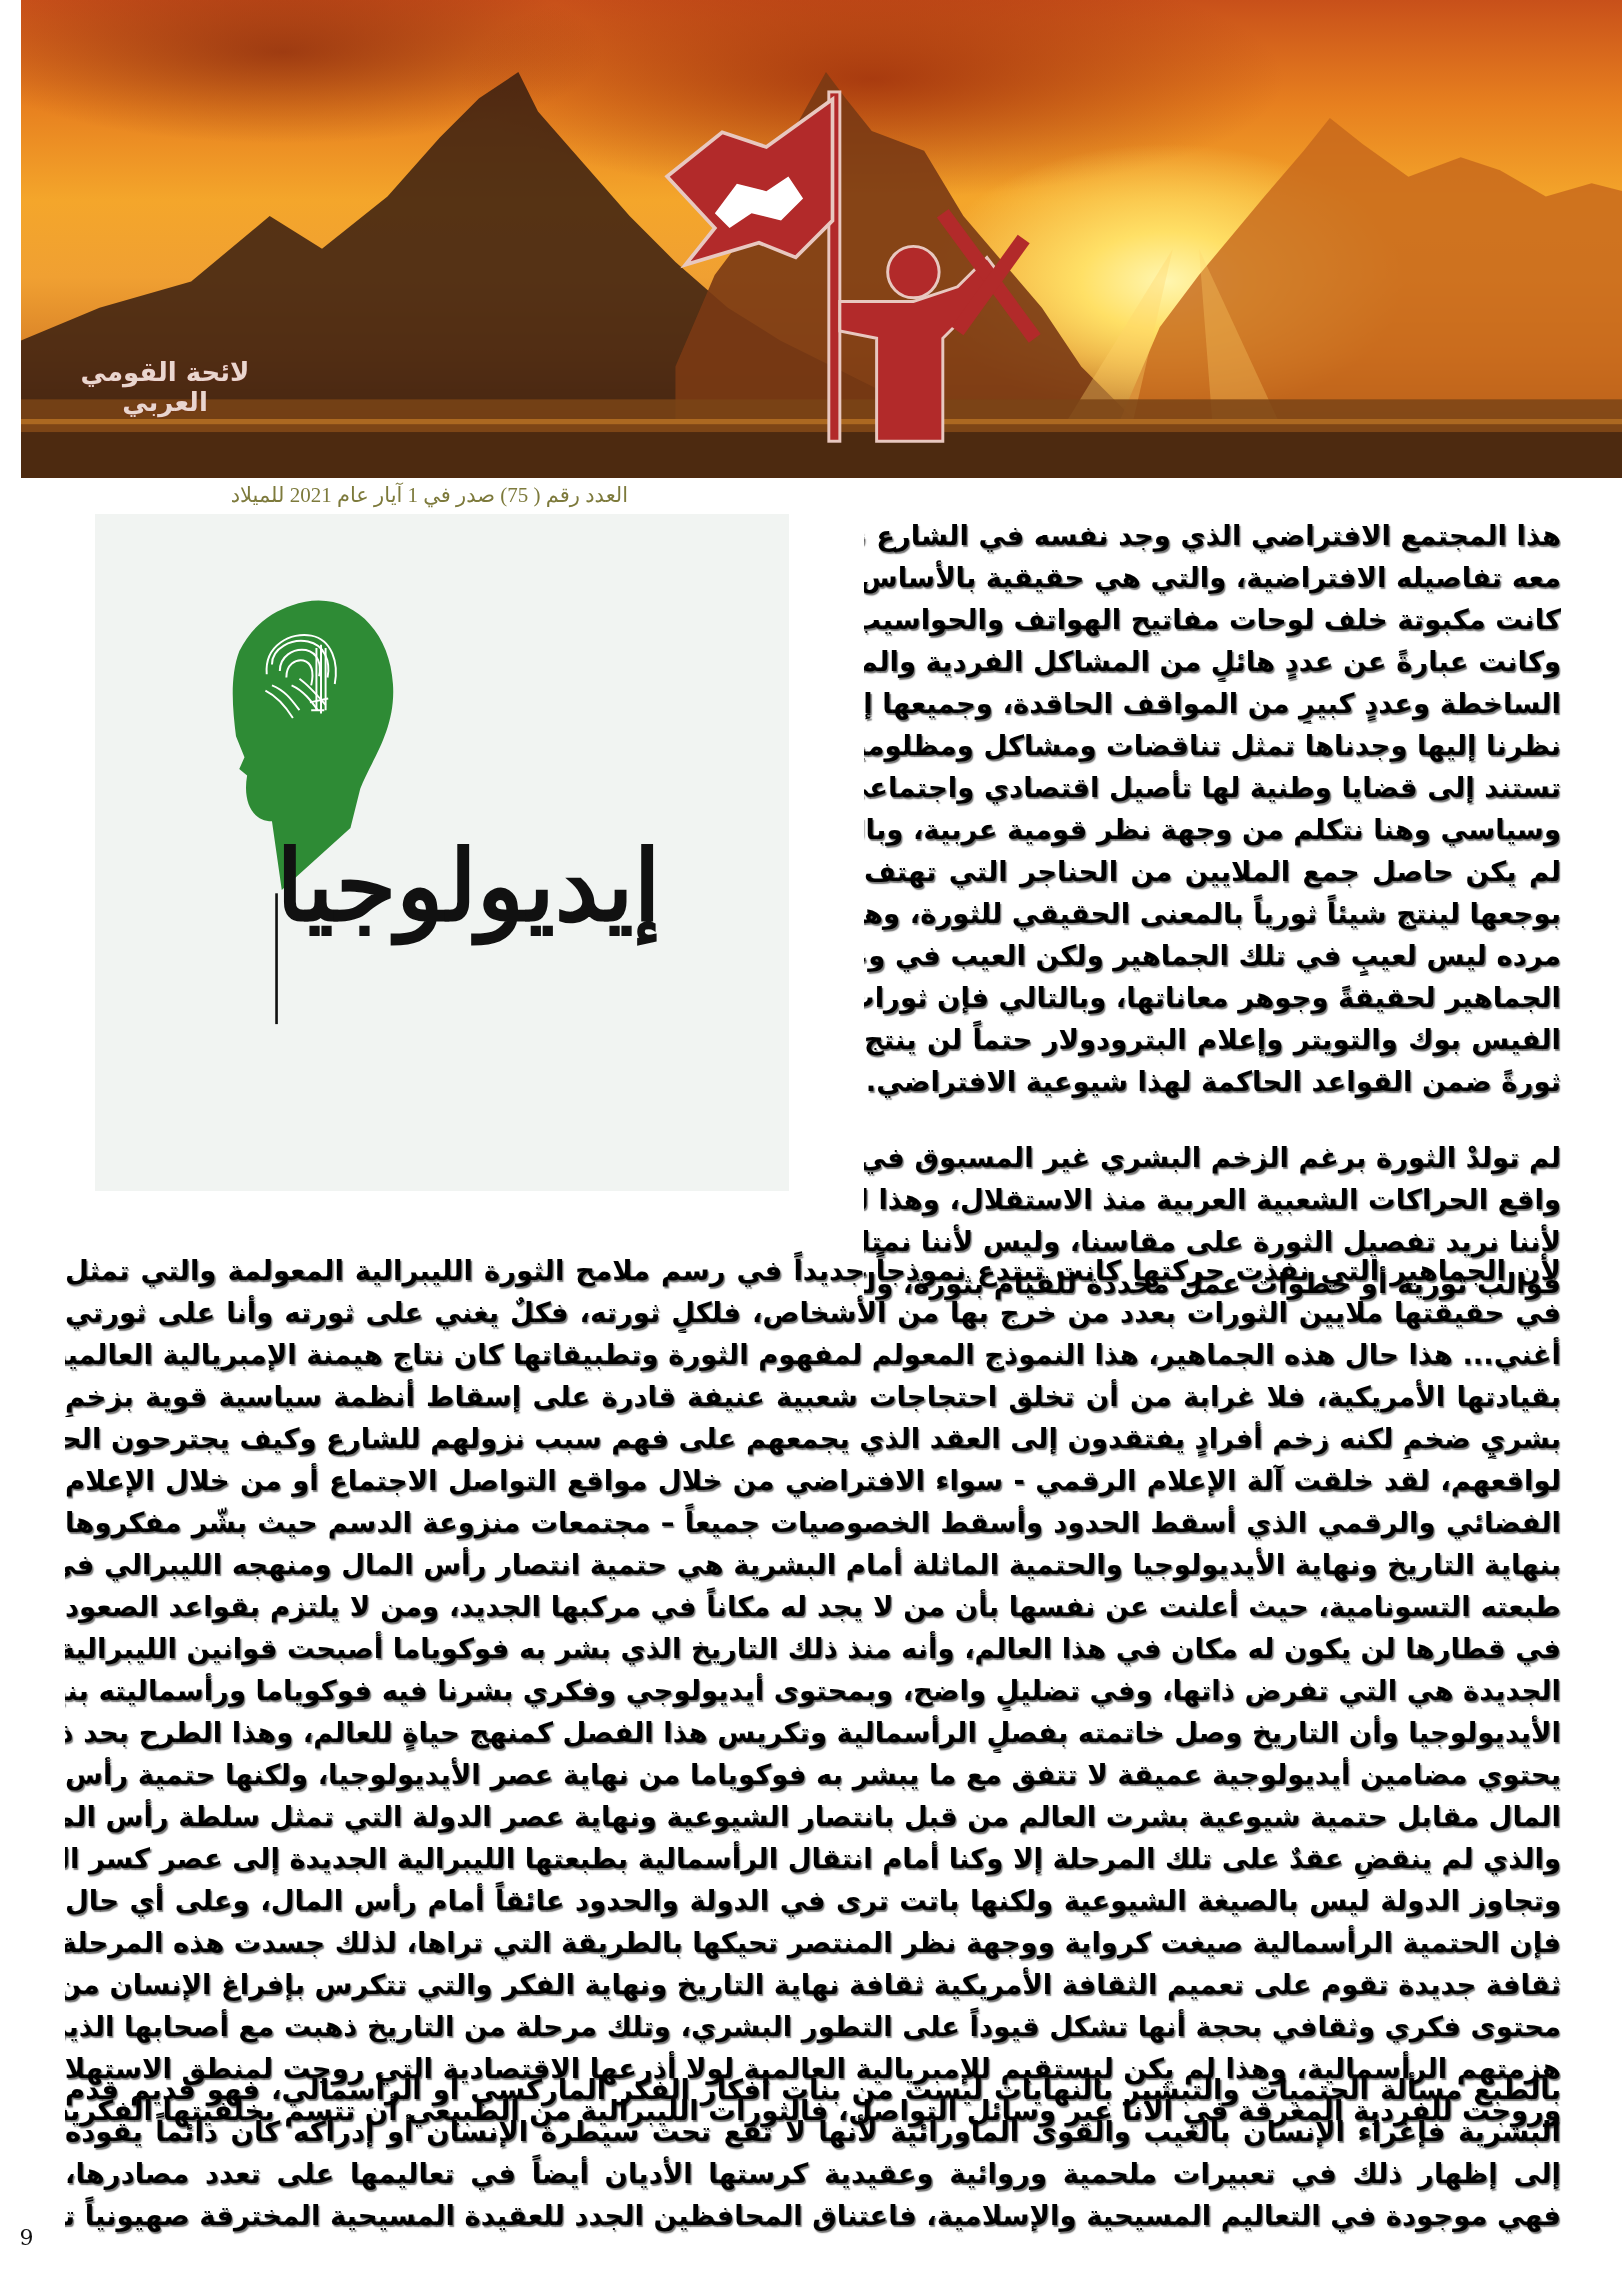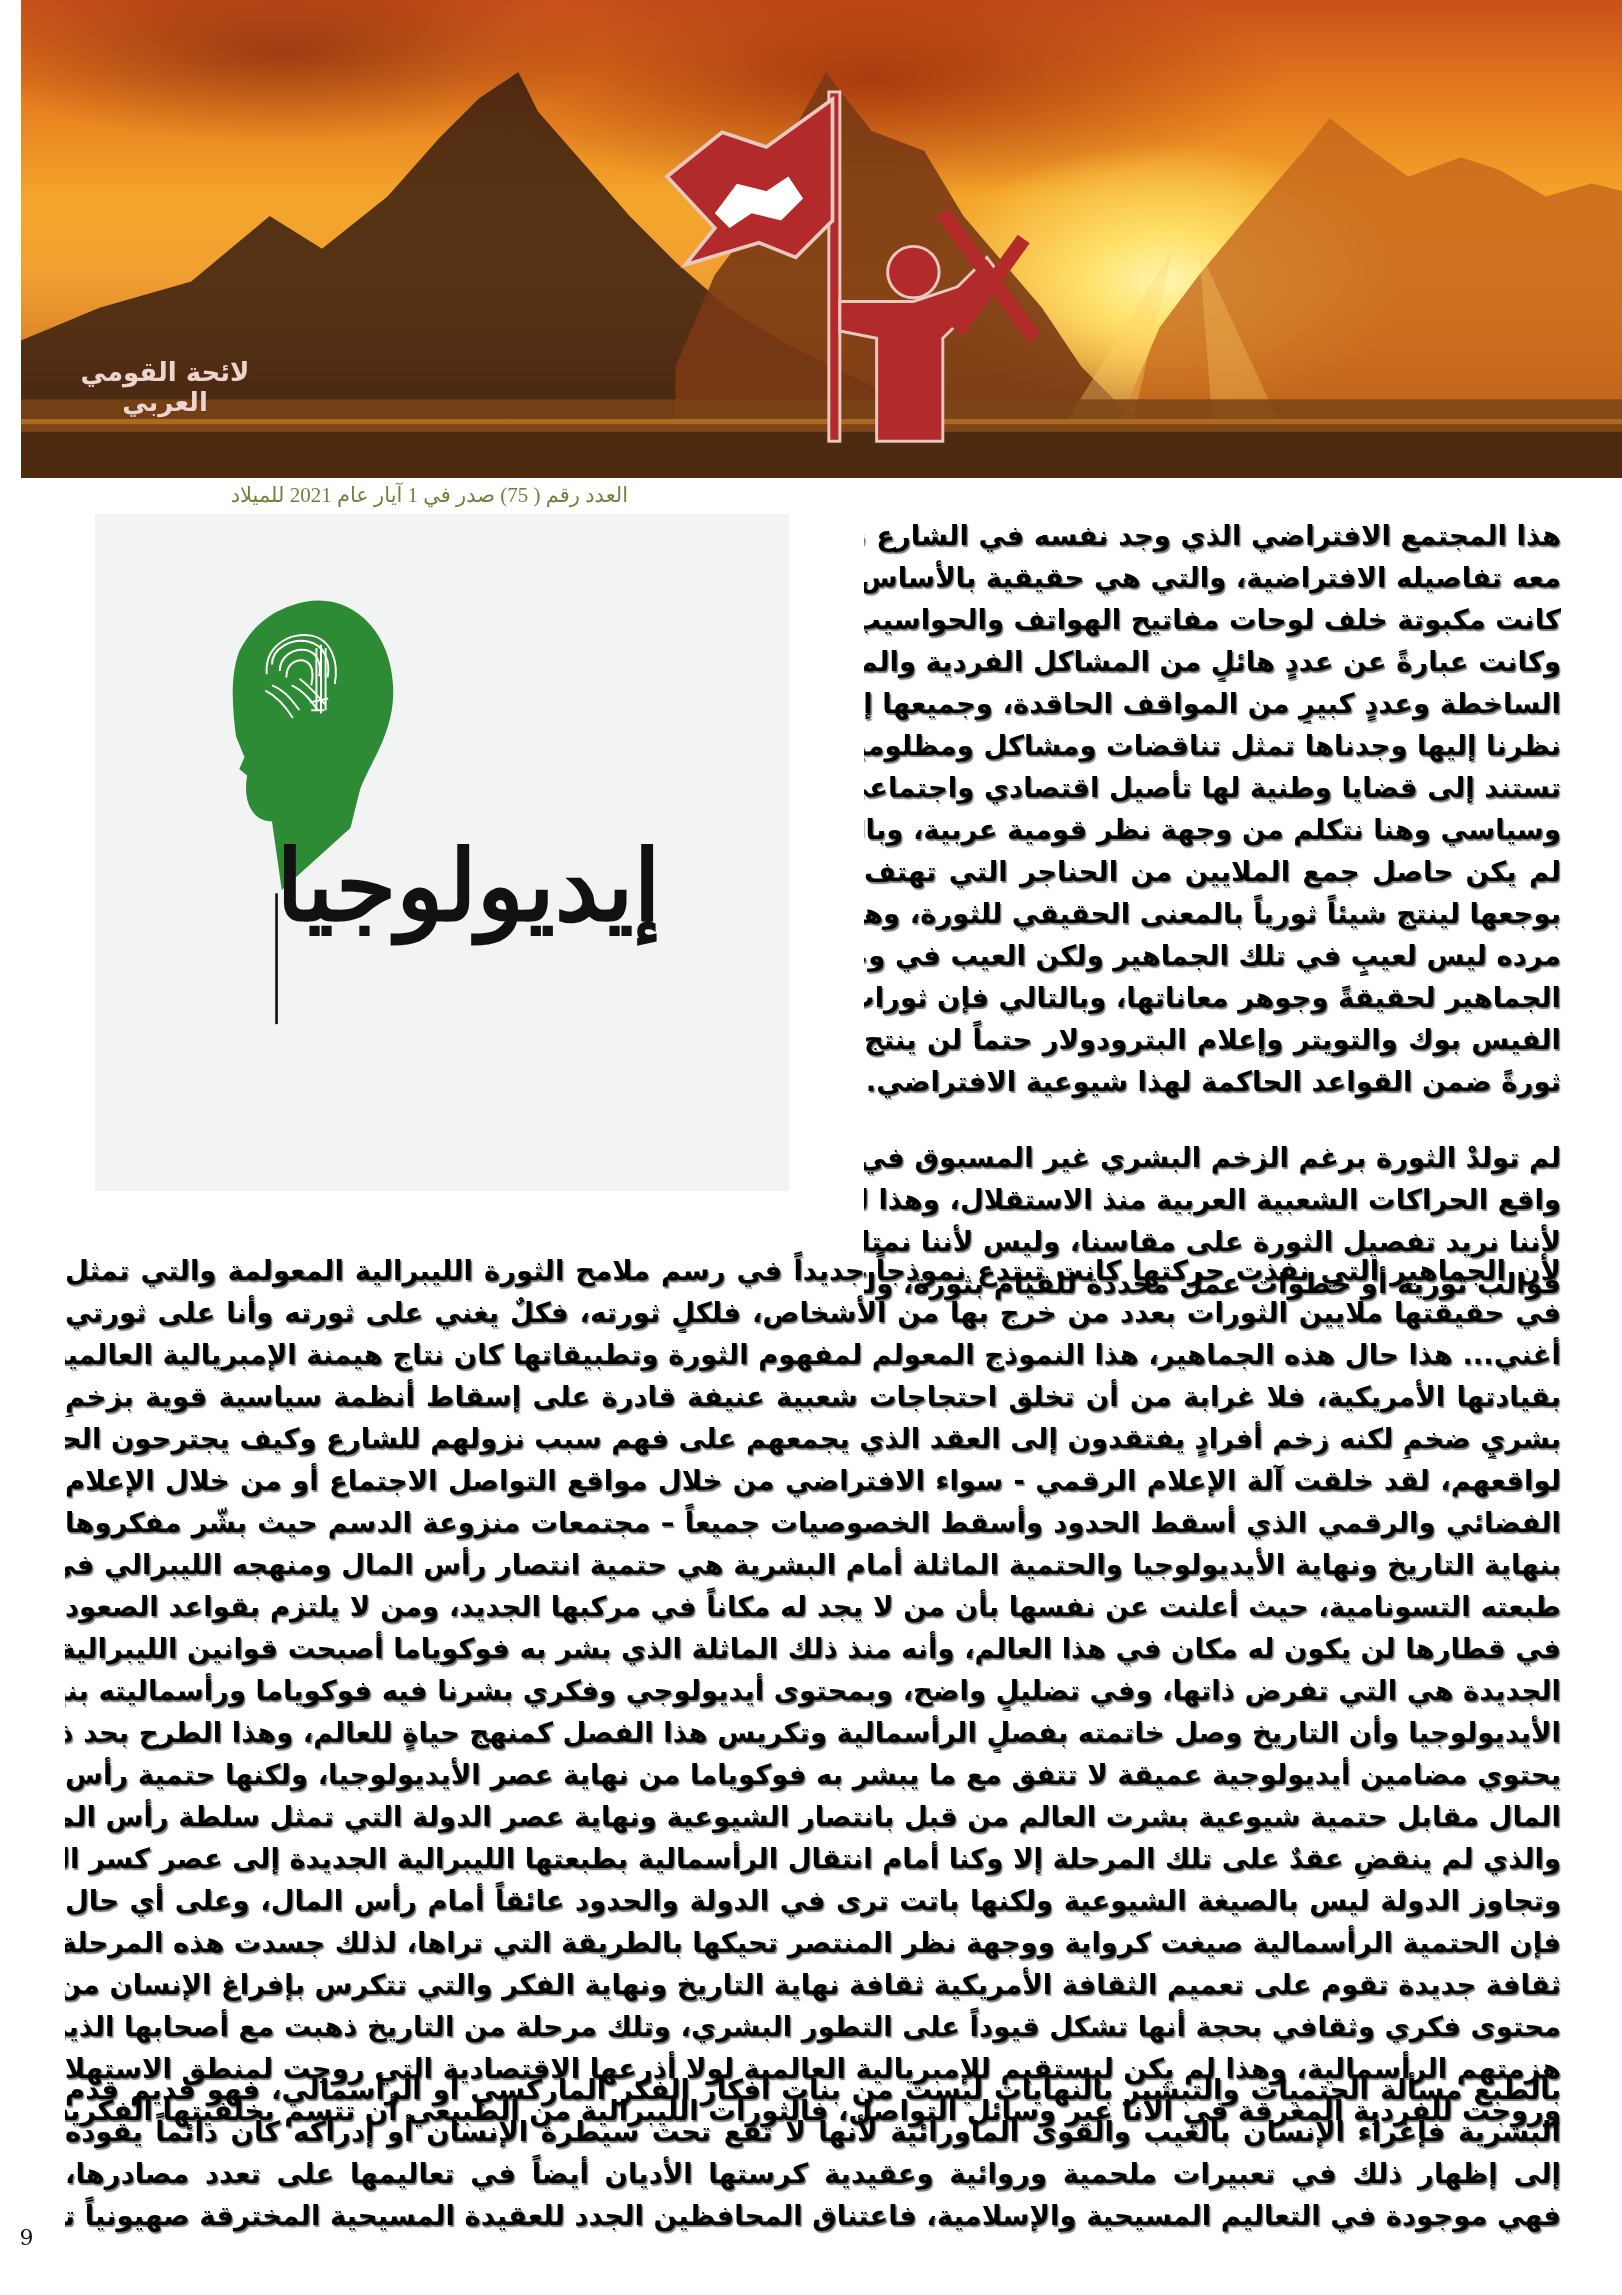--- a/index.html
+++ b/index.html
@@ -157,21 +157,21 @@
 <div class="full full-1">
   <span class="line">لأن الجماهير التي نفذت حركتها كانت تبتدع نموذجاً جديداً في رسم ملامح الثورة الليبرالية المعولمة والتي تمثل</span>
   <span class="line">في حقيقتها ملايين الثورات بعدد من خرج بها من الأشخاص، فلكلٍ ثورته، فكلٌ يغني على ثورته وأنا على ثورتي</span>
   <span class="line">أغني... هذا حال هذه الجماهير، هذا النموذج المعولم لمفهوم الثورة وتطبيقاتها كان نتاج هيمنة الإمبريالية العالمية</span>
   <span class="line">بقيادتها الأمريكية، فلا غرابة من أن تخلق احتجاجات شعبية عنيفة قادرة على إسقاط أنظمة سياسية قوية بزخمٍ</span>
   <span class="line">بشريٍ ضخمٍ لكنه زخم أفرادٍ يفتقدون إلى العقد الذي يجمعهم على فهم سبب نزولهم للشارع وكيف يجترحون الحلولً</span>
   <span class="line">لواقعهم، لقد خلقت آلة الإعلام الرقمي - سواء الافتراضي من خلال مواقع التواصل الاجتماع أو من خلال الإعلام</span>
   <span class="line">الفضائي والرقمي الذي أسقط الحدود وأسقط الخصوصيات جميعاً – مجتمعات منزوعة الدسم حيث بشّر مفكروها</span>
   <span class="line">بنهاية التاريخ ونهاية الأيديولوجيا والحتمية الماثلة أمام البشرية هي حتمية انتصار رأس المال ومنهجه الليبرالي في</span>
   <span class="line">طبعته التسونامية، حيث أعلنت عن نفسها بأن من لا يجد له مكاناً في مركبها الجديد، ومن لا يلتزم بقواعد الصعود</span>
-  <span class="line">في قطارها لن يكون له مكان في هذا العالم، وأنه منذ ذلك الماثلة الذي بشر به فوكوياما أصبحت قوانين الليبرالية</span>
+  <span class="line">في قطارها لن يكون له مكان في هذا العالم، وأنه منذ ذلك التاريخ الذي بشر به فوكوياما أصبحت قوانين الليبرالية</span>
   <span class="line">الجديدة هي التي تفرض ذاتها، وفي تضليلٍ واضح، وبمحتوى أيديولوجي وفكري بشرنا فيه فوكوياما ورأسماليته بنهاية</span>
   <span class="line">الأيديولوجيا وأن التاريخ وصل خاتمته بفصلٍ الرأسمالية وتكريس هذا الفصل كمنهج حياةٍ للعالم، وهذا الطرح بحد ذاته</span>
   <span class="line">يحتوي مضامين أيديولوجية عميقة لا تتفق مع ما يبشر به فوكوياما من نهاية عصر الأيديولوجيا، ولكنها حتمية رأس</span>
   <span class="line">المال مقابل حتمية شيوعية بشرت العالم من قبل بانتصار الشيوعية ونهاية عصر الدولة التي تمثل سلطة رأس المال</span>
   <span class="line">والذي لم ينقضِ عقدٌ على تلك المرحلة إلا وكنا أمام انتقال الرأسمالية بطبعتها الليبرالية الجديدة إلى عصر كسر الحدود</span>
   <span class="line">وتجاوز الدولة ليس بالصيغة الشيوعية ولكنها باتت ترى في الدولة والحدود عائقاً أمام رأس المال، وعلى أي حال</span>
   <span class="line">فإن الحتمية الرأسمالية صيغت كرواية ووجهة نظر المنتصر تحيكها بالطريقة التي تراها، لذلك جسدت هذه المرحلة</span>
   <span class="line">ثقافة جديدة تقوم على تعميم الثقافة الأمريكية ثقافة نهاية التاريخ ونهاية الفكر والتي تتكرس بإفراغ الإنسان من أي</span>
   <span class="line">محتوى فكري وثقافي بحجة أنها تشكل قيوداً على التطور البشري، وتلك مرحلة من التاريخ ذهبت مع أصحابها الذين</span>
   <span class="line">هزمتهم الرأسمالية، وهذا لم يكن ليستقيم للإمبريالية العالمية لولا أذرعها الاقتصادية التي روجت لمنطق الاستهلاك</span>

